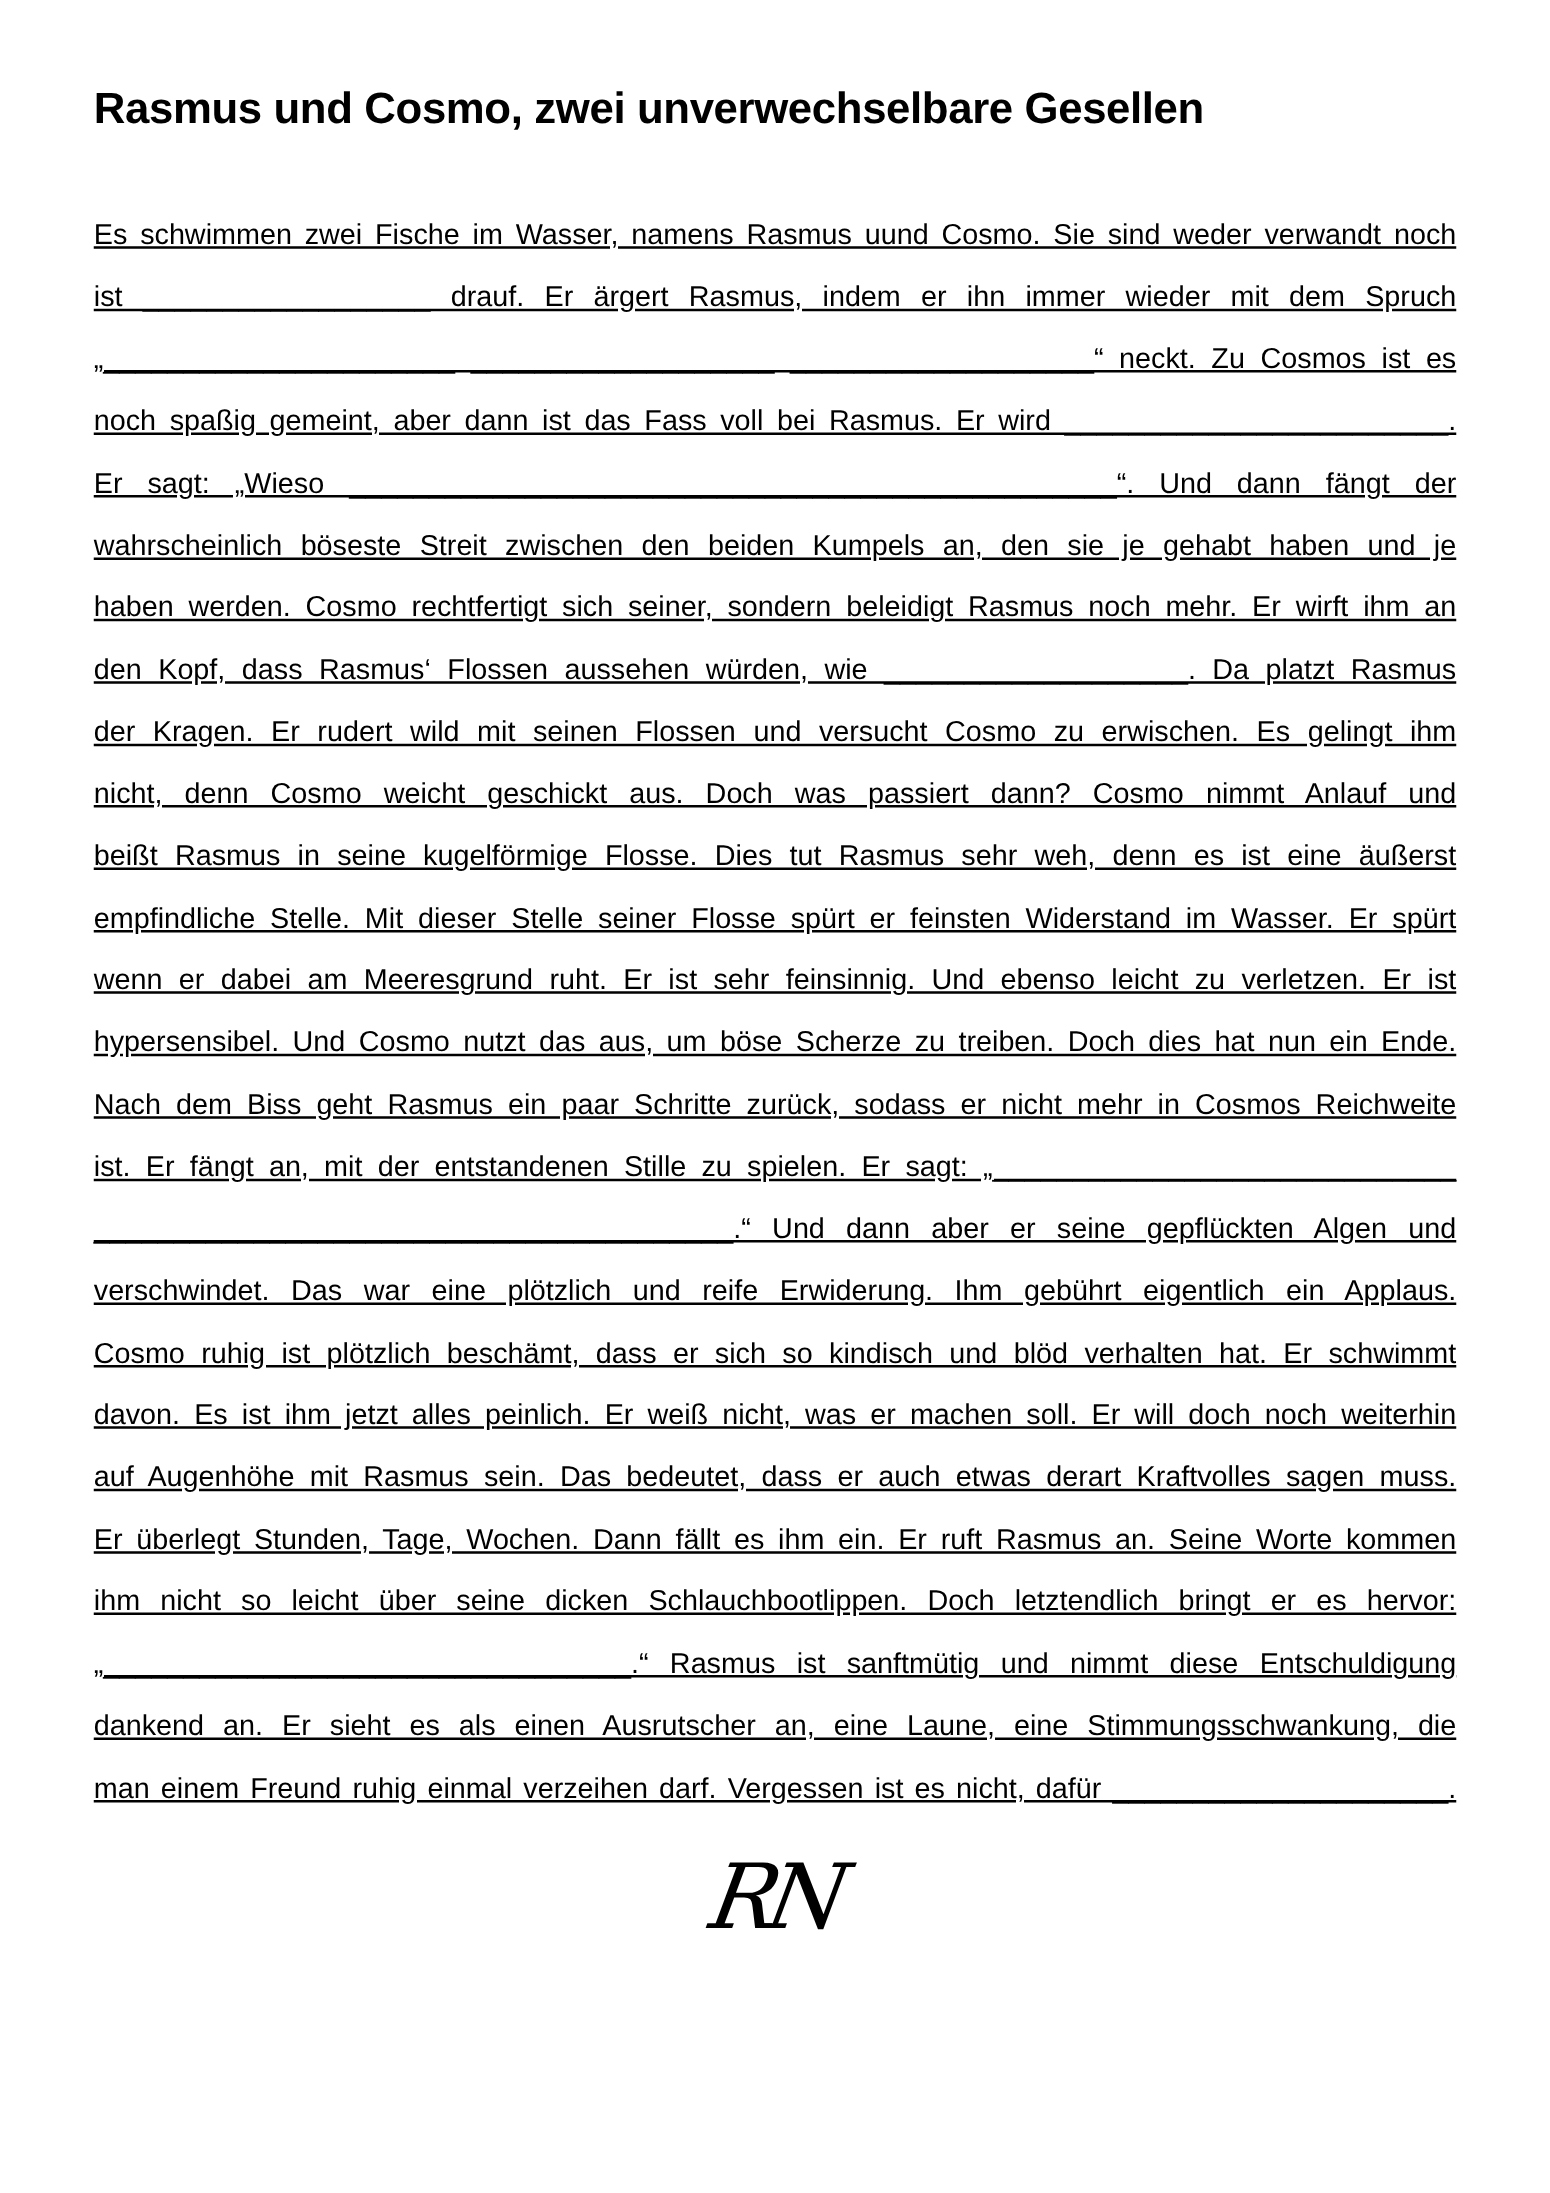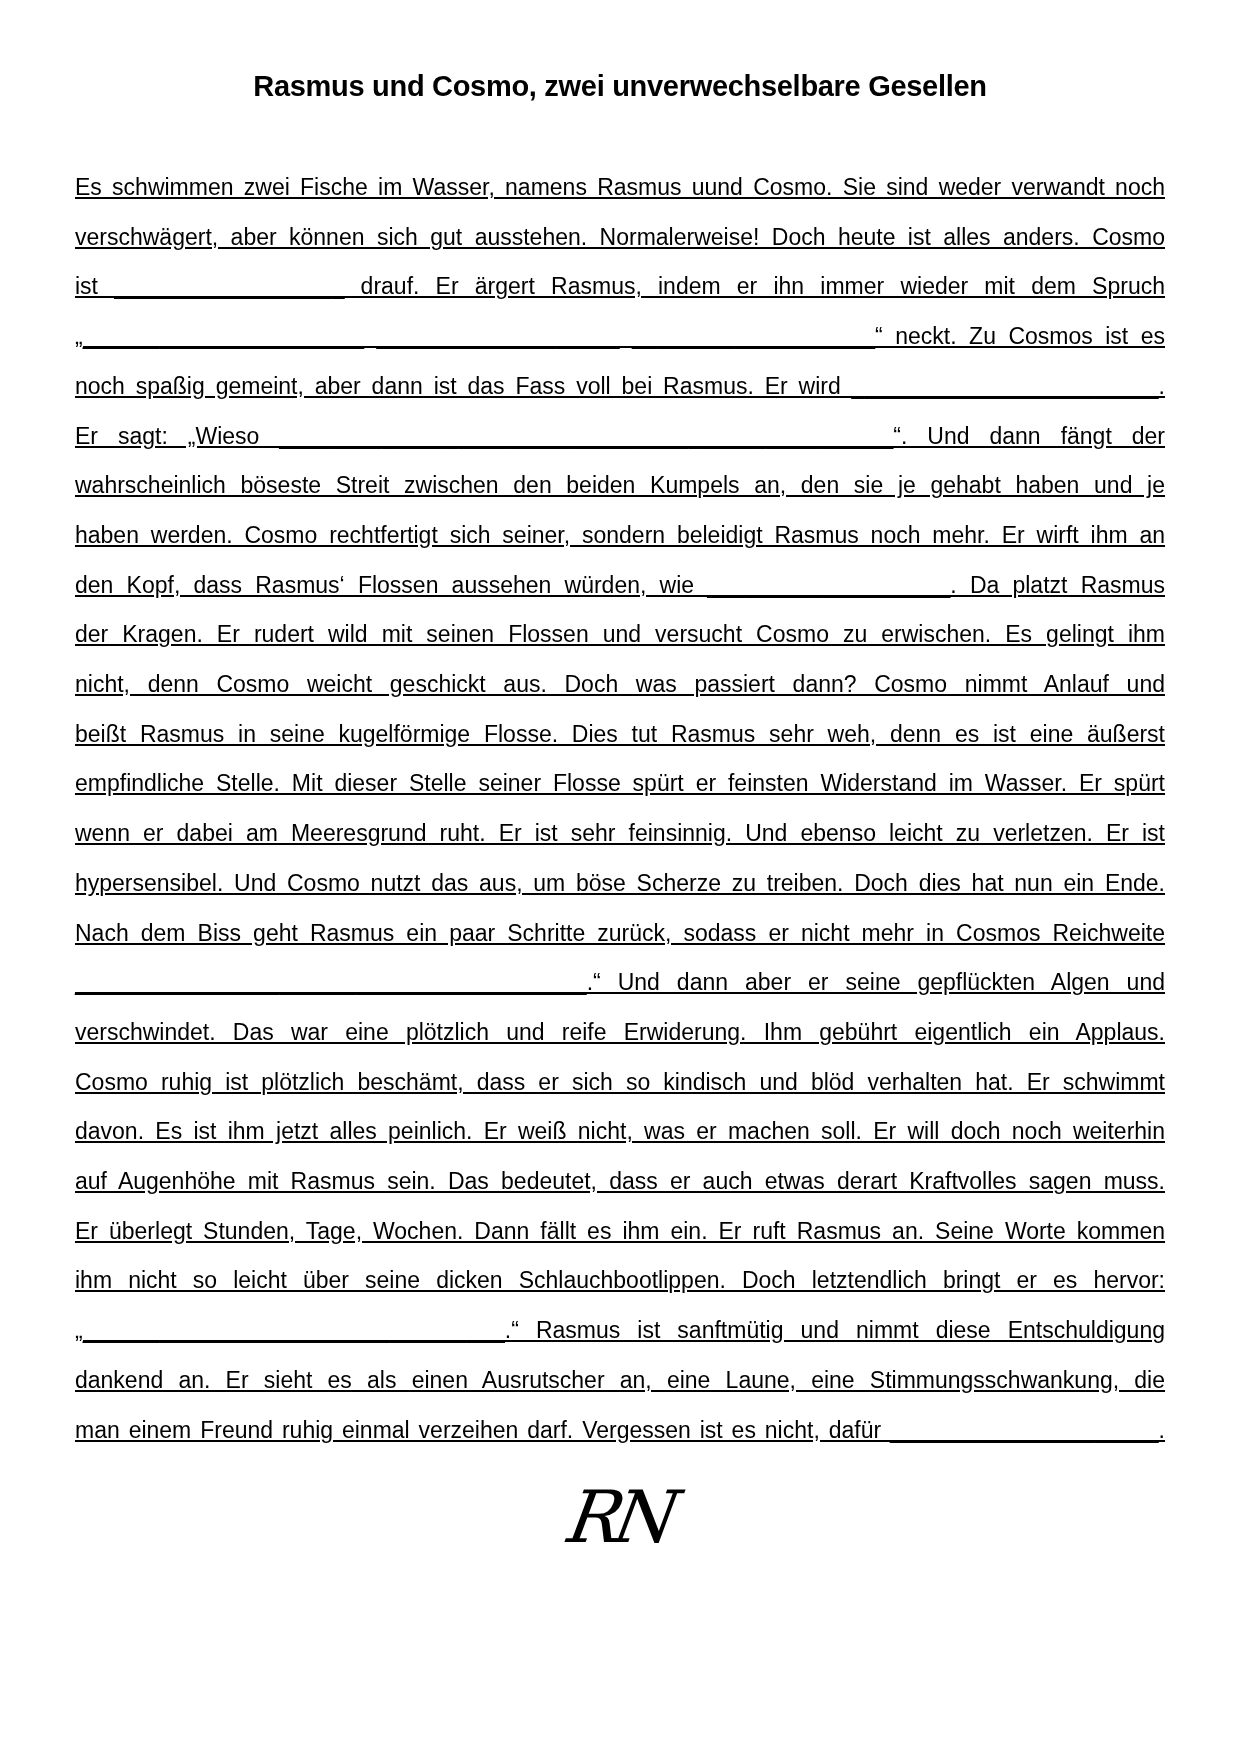--- a/index.html
+++ b/index.html
@@ -14,22 +14,22 @@
     margin: 0 auto;
     background: #ffffff;
     color: #000000;
     box-sizing: border-box;
     padding: 69px 75px 0 75px;
     overflow: hidden;
     font-family: "Liberation Sans", sans-serif;
   }
   .title {
     margin: 0;
-    text-align: center;
-    font-size: 29px;
+    text-align: left;
+    font-size: 35px;
     font-weight: bold;
     letter-spacing: -0.3px;
     line-height: 35px;
     color: #000000;
   }
   .body-text {
     margin-top: 59px;
     width: 1090px;
   }
   .line {
@@ -54,35 +54,35 @@
   }
 </style>
 </head>
 <body>
 
 <div class="page">
   <h1 class="title">Rasmus und Cosmo, zwei unverwechselbare Gesellen</h1>
 
   <div class="body-text">
     <div class="line">Es schwimmen zwei Fische im Wasser, namens Rasmus uund Cosmo. Sie sind weder verwandt noch</div>
-    <div class="line">verschwägert, aber können sich gut ausstehen. Normalerweise! Doch heute ist alles anders. Cosmo</div>
     <div class="line">ist __________________ drauf. Er ärgert Rasmus, indem er ihn immer wieder mit dem Spruch</div>
     <div class="line">„______________________ ___________________ ___________________“ neckt. Zu Cosmos ist es</div>
     <div class="line">noch spaßig gemeint, aber dann ist das Fass voll bei Rasmus. Er wird ________________________.</div>
     <div class="line">Er sagt: „Wieso ________________________________________________“. Und dann fängt der</div>
     <div class="line">wahrscheinlich böseste Streit zwischen den beiden Kumpels an, den sie je gehabt haben und je</div>
     <div class="line">haben werden. Cosmo rechtfertigt sich seiner, sondern beleidigt Rasmus noch mehr. Er wirft ihm an</div>
     <div class="line">den Kopf, dass Rasmus‘ Flossen aussehen würden, wie ___________________. Da platzt Rasmus</div>
     <div class="line">der Kragen. Er rudert wild mit seinen Flossen und versucht Cosmo zu erwischen. Es gelingt ihm</div>
     <div class="line">nicht, denn Cosmo weicht geschickt aus. Doch was passiert dann? Cosmo nimmt Anlauf und</div>
     <div class="line">beißt Rasmus in seine kugelförmige Flosse. Dies tut Rasmus sehr weh, denn es ist eine äußerst</div>
     <div class="line">empfindliche Stelle. Mit dieser Stelle seiner Flosse spürt er feinsten Widerstand  im Wasser. Er spürt</div>
     <div class="line">wenn er dabei am Meeresgrund ruht. Er ist sehr feinsinnig. Und ebenso leicht zu verletzen. Er ist</div>
     <div class="line">hypersensibel. Und Cosmo nutzt das aus, um böse Scherze zu treiben. Doch dies hat nun ein Ende.</div>
     <div class="line">Nach dem Biss geht Rasmus ein paar Schritte zurück, sodass er nicht mehr in Cosmos Reichweite</div>
+    <div class="line">ist. Er fängt an, mit der entstandenen Stille zu spielen. Er sagt: „_____________________________</div>
     <div class="line">________________________________________.“ Und dann aber er seine gepflückten Algen und</div>
     <div class="line">verschwindet. Das war eine plötzlich und reife Erwiderung. Ihm gebührt eigentlich ein Applaus.</div>
     <div class="line">Cosmo ruhig ist plötzlich beschämt, dass er sich so kindisch und blöd verhalten hat. Er schwimmt</div>
     <div class="line">davon. Es ist ihm jetzt alles peinlich. Er weiß nicht, was er machen soll. Er will doch noch weiterhin</div>
     <div class="line">auf Augenhöhe mit Rasmus sein. Das bedeutet, dass er auch etwas derart Kraftvolles sagen muss.</div>
     <div class="line">Er überlegt Stunden, Tage, Wochen. Dann fällt es ihm ein. Er ruft Rasmus an. Seine Worte kommen</div>
     <div class="line">ihm nicht so leicht über seine dicken Schlauchbootlippen. Doch letztendlich bringt er es hervor:</div>
     <div class="line">„_________________________________.“ Rasmus ist sanftmütig und nimmt diese Entschuldigung</div>
     <div class="line">dankend an. Er sieht es als einen Ausrutscher an, eine Laune, eine Stimmungsschwankung, die</div>
     <div class="line">man einem Freund ruhig einmal verzeihen darf. Vergessen ist es nicht, dafür _____________________.</div>

